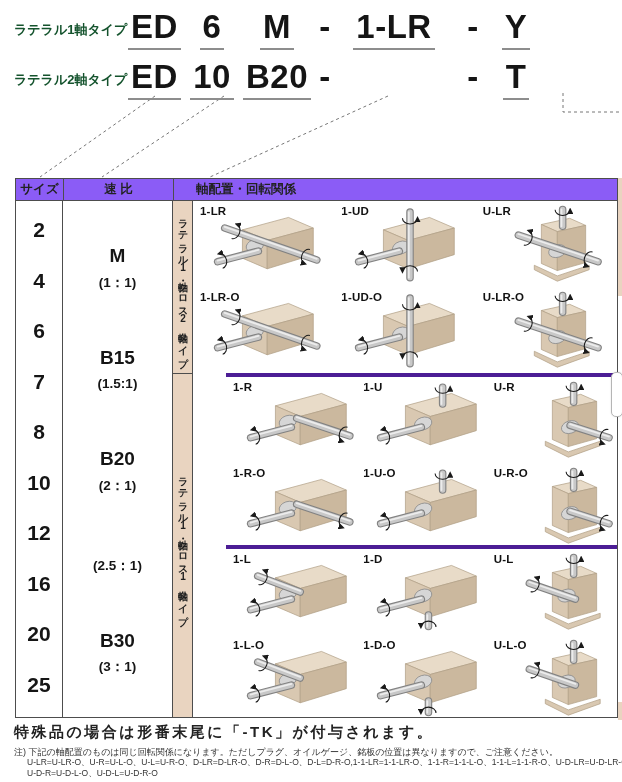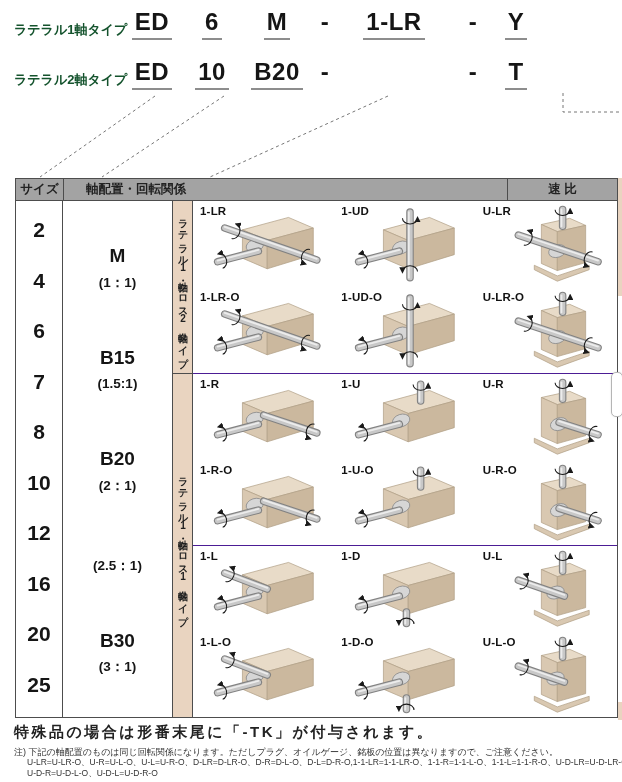--- a/index.html
+++ b/index.html
@@ -1,46 +1,46 @@
 <!DOCTYPE html>
 <html><head>
 <meta charset="utf-8">
 <style>
   html,body{margin:0;padding:0;background:#fff;}
   .page{position:relative;width:622px;height:782px;background:#fff;overflow:hidden;
         font-family:"Liberation Sans",sans-serif;color:#1a1a1a;}
   
   .code-row{position:absolute;left:0;width:622px;height:46px;}
   .type-label{position:absolute;left:14px;top:13px;font-size:13px;font-weight:700;color:#14532d;white-space:nowrap;}
-  .tok{position:absolute;top:0;text-align:center;font-size:24px;font-weight:800;letter-spacing:.5px;color:#151515;}
+  .tok{position:absolute;top:0;text-align:center;font-size:33px;font-weight:800;letter-spacing:.5px;color:#151515;}
   .tok .u{display:inline-block;border-bottom:2.5px solid #8d8d8d;padding:0 3px 2px;}
   .tok .nu{display:inline-block;padding:0 2px 2px;}
   
   .connectors{position:absolute;left:0;top:0;width:622px;height:782px;pointer-events:none;}
   
   .mtable{position:absolute;left:15px;top:178px;width:603px;height:540px;border:1px solid #4d4d4d;box-sizing:border-box;background:#fff;}
-  .thead{display:flex;height:22px;background:#a3a3a3;border-bottom:1px solid #4d4d4d;box-sizing:border-box;}
+  .thead{display:flex;height:22px;background:#8b5cf6;border-bottom:1px solid #4d4d4d;box-sizing:border-box;}
   .th{font-size:12.5px;font-weight:700;color:#222;display:flex;align-items:center;justify-content:center;box-sizing:border-box;}
   .th-size{width:47px;}
   .th-ratio{width:110px;border-left:1px solid #4d4d4d;}
   .th-arr{flex:1;border-left:1px solid #4d4d4d;justify-content:flex-start;padding-left:22px;}
   .tbody{display:flex;height:516px;}
   .col-sizes{width:47px;border-right:1px solid #4d4d4d;box-sizing:border-box;display:flex;flex-direction:column;justify-content:space-between;align-items:center;padding:18px 0 22px;}
   .size-item{font-size:21px;font-weight:800;color:#151515;line-height:1;}
   .col-ratios{width:110px;border-right:1px solid #4d4d4d;box-sizing:border-box;display:flex;flex-direction:column;justify-content:space-between;padding:44px 0 42px;}
   .ratio-item{text-align:center;line-height:1.15;}
   .ratio-code{font-size:19px;font-weight:800;color:#151515;}
   .ratio-val{font-size:13.5px;font-weight:700;color:#151515;margin-top:8px;}
   .col-strip{width:20px;border-right:1px solid #4d4d4d;box-sizing:border-box;background:#e9d4c0;display:flex;flex-direction:column;}
   .strip-cell{display:flex;align-items:center;justify-content:center;box-sizing:border-box;}
   .strip-cell + .strip-cell{border-top:1px solid #4d4d4d;}
   .strip-text{writing-mode:vertical-rl;text-orientation:upright;font-size:10px;font-weight:700;letter-spacing:1px;color:#222;line-height:1;}
   .col-illus{flex:1;display:flex;flex-direction:column;}
   .illus-section{height:172px;box-sizing:border-box;display:flex;flex-wrap:wrap;}
-  .illus-section + .illus-section{border-top:1px solid #4c1d95;}
+  .illus-section + .illus-section{border-top:4px solid #4c1d95;margin-left:33px;}
   .cell{position:relative;width:33.333%;height:86px;box-sizing:border-box;}
   .cell-label{position:absolute;left:7px;top:4px;font-size:11.5px;font-weight:600;color:#111;letter-spacing:.2px;}
   .cell svg{position:absolute;left:14px;top:3px;}
   
   .special{position:absolute;left:14px;top:723px;font-size:15px;font-weight:700;color:#222;letter-spacing:2.5px;white-space:nowrap;}
   .note-head{position:absolute;left:14px;top:746px;font-size:9px;color:#333;white-space:nowrap;}
   .note-cont{position:absolute;left:27px;top:757px;font-size:8.5px;line-height:10.5px;color:#333;white-space:nowrap;}
   
   .scroll-thumb{position:absolute;left:611px;top:372px;width:10px;height:43px;background:#fff;border:1px solid #b5b5b5;border-radius:5px;box-shadow:0 0 2px rgba(0,0,0,.12);}
   .edge-strip{position:absolute;left:618px;width:4px;background:#e9d4c0;}
@@ -79,22 +79,22 @@
         <div class="tok" style="left: 242px; width: 70px;"><span class="u">B20</span></div>
         <div class="tok" style="left: 315px; width: 20px;"><span class="nu">-</span></div>
         <div class="tok" style="left: 462px; width: 22px;"><span class="nu">-</span></div>
         <div class="tok" style="left: 496px; width: 40px;"><span class="u">T</span></div>
       </div>
     </div>
 
   <div class="mtable">
     <div class="thead">
       <div class="th th-size">サイズ</div>
+      <div class="th th-ratio">速 比</div>
       <div class="th th-arr">軸配置・回転関係</div>
-      <div class="th th-ratio">速 比</div>
     </div>
     <div class="tbody">
       <div class="col-sizes" id="sizes">
           <div class="size-item">2</div>
           <div class="size-item">4</div>
           <div class="size-item">6</div>
           <div class="size-item">7</div>
           <div class="size-item">8</div>
           <div class="size-item">10</div>
           <div class="size-item">12</div>

